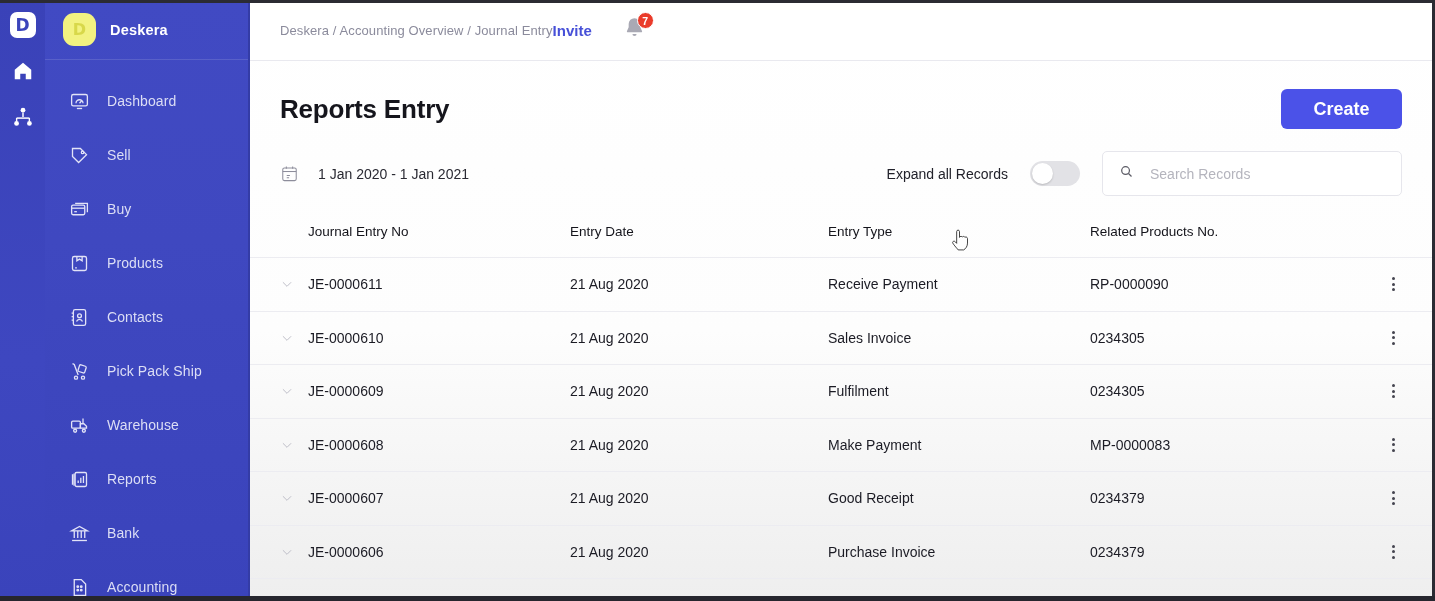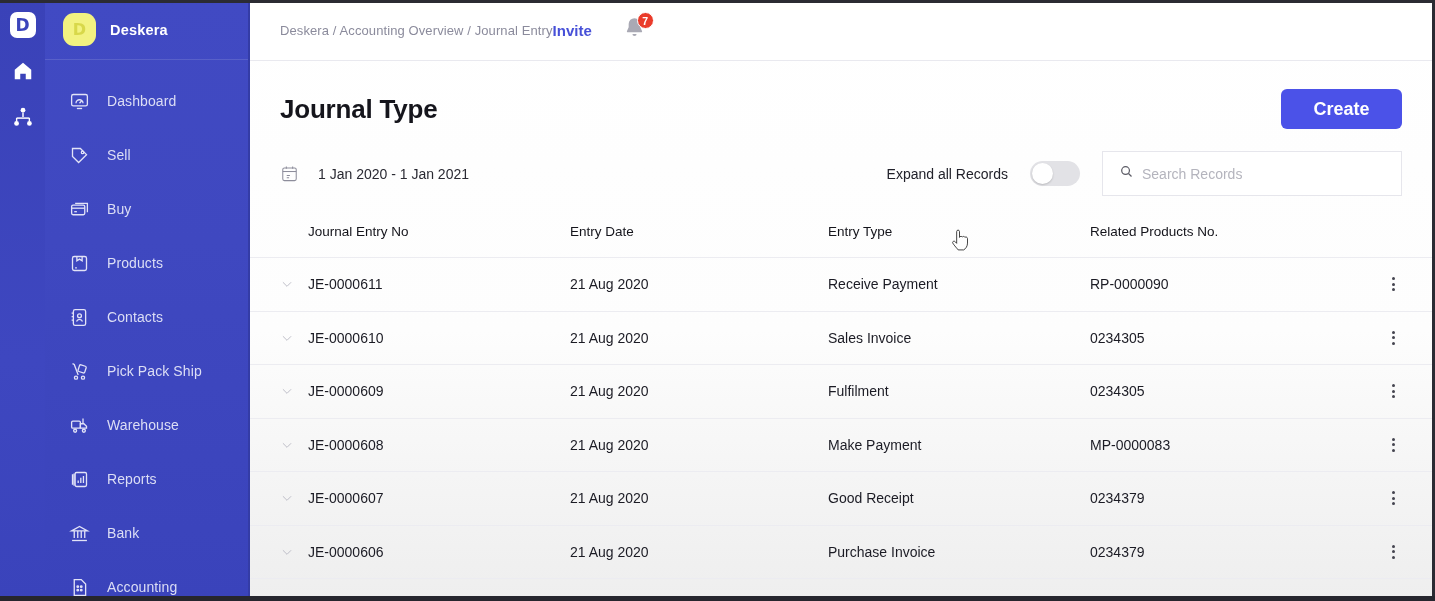--- a/index.html
+++ b/index.html
@@ -194,24 +194,24 @@
     position: absolute;
     top: 2px; left: 2px;
     width: 21px; height: 21px;
     border-radius: 50%;
     background: #fff;
     box-shadow: 0 1px 2px rgba(0,0,0,.18);
   }
   .search-box {
     width: 300px; height: 45px;
     border: 1px solid #e6e6ec;
-    border-radius: 0;
+    border-radius: 5px;
     background: #fff;
     display: flex; align-items: center;
-    gap: 8px;
+    gap: 16px;
     padding: 4px 16px;
   }
   .search-box svg { stroke: #5c5c66; fill: none; stroke-width: 2; flex: 0 0 15px; }
   .search-input {
     border: none; outline: none;
     font-size: 14px;
     color: #3a3a44;
     font-family: "Liberation Sans", sans-serif;
     background: transparent;
     width: 100%;
@@ -444,21 +444,21 @@
                 <path d="M12 3a5.6 5.6 0 00-5.6 5.6v3.2L4.8 15.4a.8.8 0 00.7 1.2h13a.8.8 0 00.7-1.2l-1.6-3.6V8.6A5.6 5.6 0 0012 3z"></path>
                 <path d="M10 18.2a2 2 0 004 0z"></path>
               </svg>
           </span>
           <span class="badge">7</span>
         </div>
       </div>
     </div>
 
     <div class="page-head">
-      <div class="page-title">Journal Type</div>
+      <div class="page-title">Reports Entry</div>
       <button class="create-btn">Create</button>
     </div>
 
     <div class="toolbar">
       <div class="daterange">
         <span class="cal-ico">
           <svg viewBox="0 0 24 24" width="19" height="19">
               <rect x="3.5" y="5" width="17" height="16" rx="2"></rect>
               <path d="M3.5 9.5h17"></path>
               <path d="M8 3v3M16 3v3"></path>

